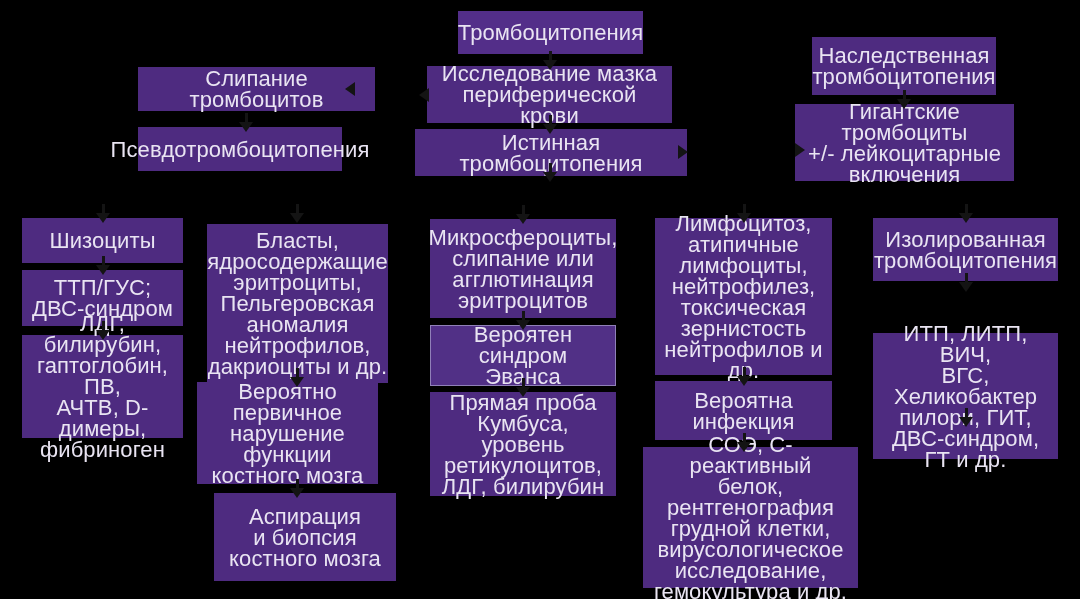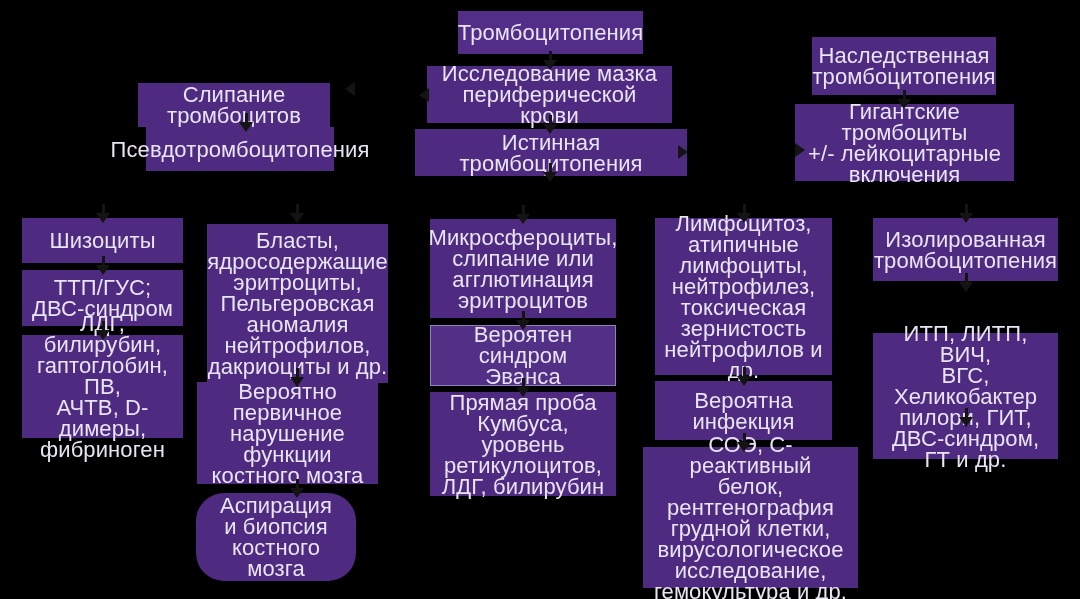--- a/index.html
+++ b/index.html
@@ -61,35 +61,35 @@
     position: absolute;
     width: 0; height: 0;
     border-top: 7px solid transparent;
     border-bottom: 7px solid transparent;
     border-left: 10px solid #141414;
     z-index: 3;
   }
 
   
   #n-root            { left: 458px; top: 11px;  width: 185px; height: 43px; }
-  #n-clumping        { left: 138px; top: 83px;  width: 192px; height: 44px; }
+  #n-clumping        { left: 138px; top: 67px;  width: 237px; height: 44px; }
   #n-smear           { left: 427px; top: 66px;  width: 245px; height: 57px; }
   #n-hereditary      { left: 812px; top: 37px;  width: 184px; height: 58px; }
-  #n-pseudo          { left: 138px; top: 127px; width: 188px; height: 44px; margin-left: 8px; }
+  #n-pseudo          { left: 138px; top: 127px; width: 204px; height: 44px; }
   #n-true            { left: 415px; top: 129px; width: 272px; height: 47px; }
   #n-giant           { left: 795px; top: 104px; width: 219px; height: 77px; }
 
   
   #n-schisto         { left: 22px;  top: 218px; width: 161px; height: 45px; }
   #n-ttp             { left: 22px;  top: 270px; width: 161px; height: 56px; }
   #n-ldg             { left: 22px;  top: 335px; width: 161px; height: 103px; }
   
   #n-blasts          { left: 207px; top: 224px; width: 181px; height: 159px; }
   #n-marrow-dys      { left: 197px; top: 382px; width: 181px; height: 102px; }
-  #n-marrow-bio      { left: 196px; top: 493px; width: 160px; height: 88px; border-radius: 28px; }
+  #n-marrow-bio      { left: 214px; top: 493px; width: 182px; height: 88px; }
   
   #n-micro           { left: 430px; top: 219px; width: 186px; height: 99px; }
   #n-evans           { left: 430px; top: 325px; width: 186px; height: 61px; }
   #n-coombs          { left: 430px; top: 392px; width: 186px; height: 104px; }
   
   #n-lymph           { left: 655px; top: 218px; width: 177px; height: 157px; }
   #n-infect          { left: 655px; top: 381px; width: 177px; height: 59px; }
   #n-esr             { left: 643px; top: 447px; width: 215px; height: 141px; }
   
   #n-isolated        { left: 873px; top: 218px; width: 185px; height: 63px; }

